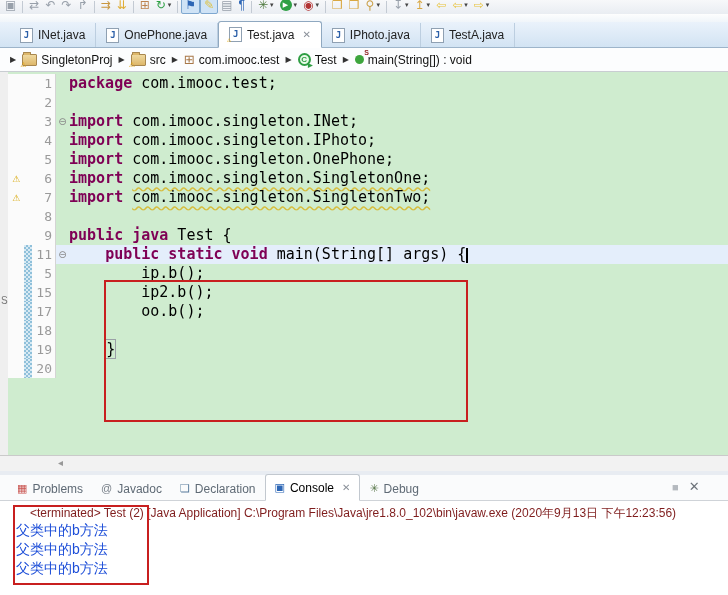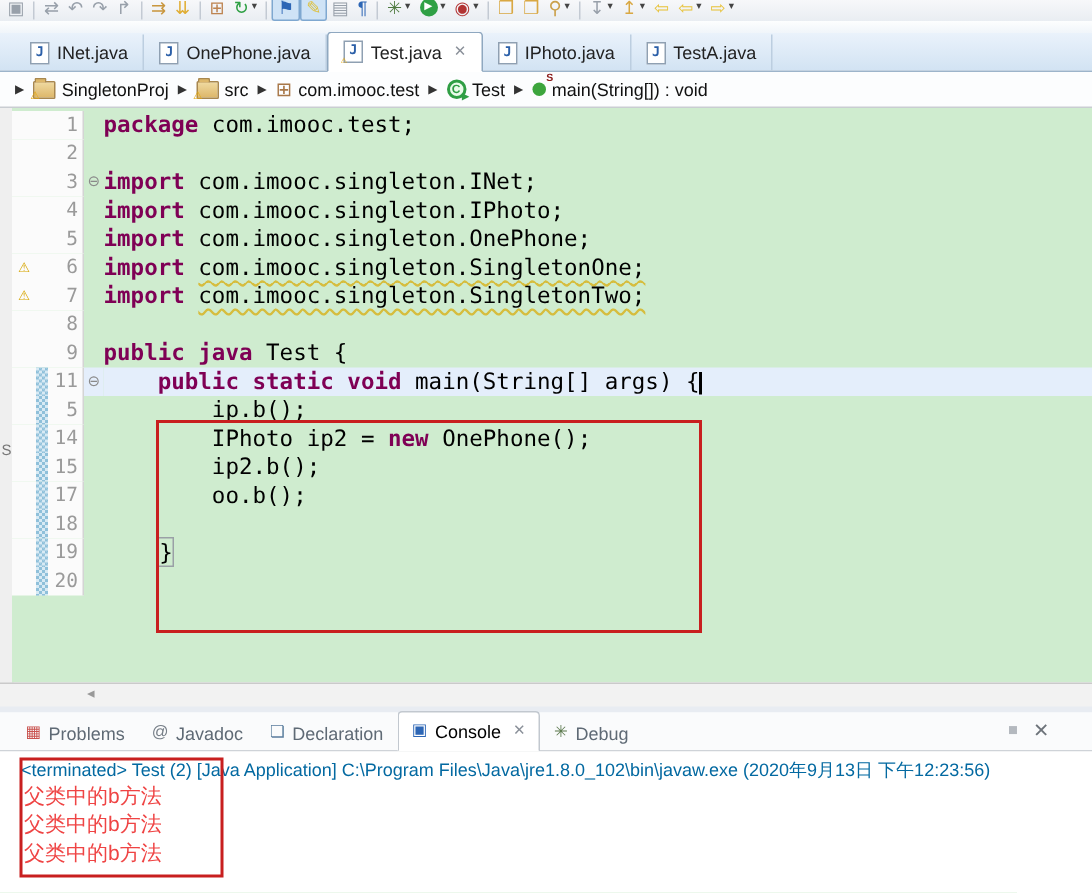--- a/index.html
+++ b/index.html
@@ -84,23 +84,23 @@
   #console-tabbar{left:0;top:475px;width:728px;height:26px;background:#fafbfc;border-bottom:1px solid #cfd3d8;
                   display:flex;align-items:flex-end;padding-left:8px;box-sizing:border-box;}
   .ctab{display:flex;align-items:center;gap:5px;height:23px;padding:0 9px;font-size:12px;color:#5f6a75;cursor:default;}
   .ctab.active{background:#fff;border:1px solid #c2c8cf;border-bottom:1px solid #fff;border-radius:3px 3px 0 0;
                color:#000;height:25px;margin-bottom:-1px;}
   .cticon{font-size:11px;line-height:11px;}
   #console-right{left:672px;top:479px;display:flex;gap:10px;align-items:center;}
   #term-icon{font-size:11px;color:#b4b9bf;}
   #close-console-icon{font-size:13px;font-weight:bold;color:#6d737a;}
   #console{left:0;top:501px;width:728px;height:94px;background:#fff;}
-  #console-header{position:absolute;left:14px;top:4px;font-size:12px;color:#0369a1;white-space:nowrap;text-align:center;}
+  #console-header{position:absolute;left:30px;top:4px;font-size:12px;color:#7f1d1d;white-space:nowrap;text-align:center;}
   #console-output{position:absolute;left:16px;top:20px;}
-  .cline{font-size:14px;line-height:19px;color:#ef4444;}
+  .cline{font-size:14px;line-height:19px;color:#1d4ed8;}
 </style>
 </head>
 <body>
 
 <div id="toolbar" class="abs">
     <span class="tbi">
       <span style="color: rgb(152, 160, 170);">▣</span>
     </span>
     <span class="tbsep"></span>
     <span class="tbi">
@@ -326,27 +326,20 @@
     <div class="row">
       <div class="gann"></div>
       <div class="grange hatch"></div>
       <div class="gnum">5</div>
       <div class="gfold"></div>
       <div class="gtext"><span>        ip.b();</span></div>
     </div>
     <div class="row">
       <div class="gann"></div>
       <div class="grange hatch"></div>
-      <div class="gnum">14</div>
-      <div class="gfold"></div>
-      <div class="gtext"><span>        IPhoto ip2 = </span><span class="tk">new</span><span> OnePhone();</span></div>
-    </div>
-    <div class="row">
-      <div class="gann"></div>
-      <div class="grange hatch"></div>
       <div class="gnum">15</div>
       <div class="gfold"></div>
       <div class="gtext"><span>        ip2.b();</span></div>
     </div>
     <div class="row">
       <div class="gann"></div>
       <div class="grange hatch"></div>
       <div class="gnum">17</div>
       <div class="gfold"></div>
       <div class="gtext"><span>        oo.b();</span></div>

